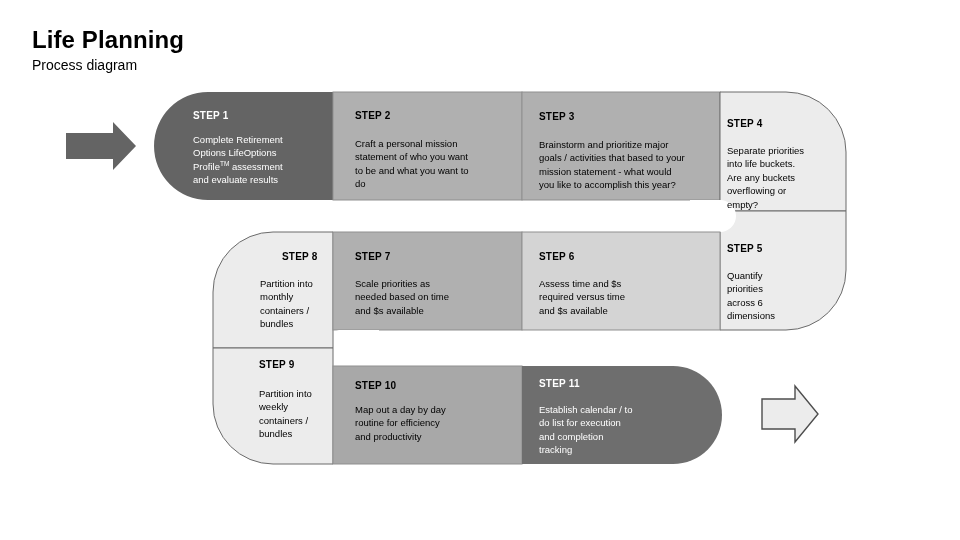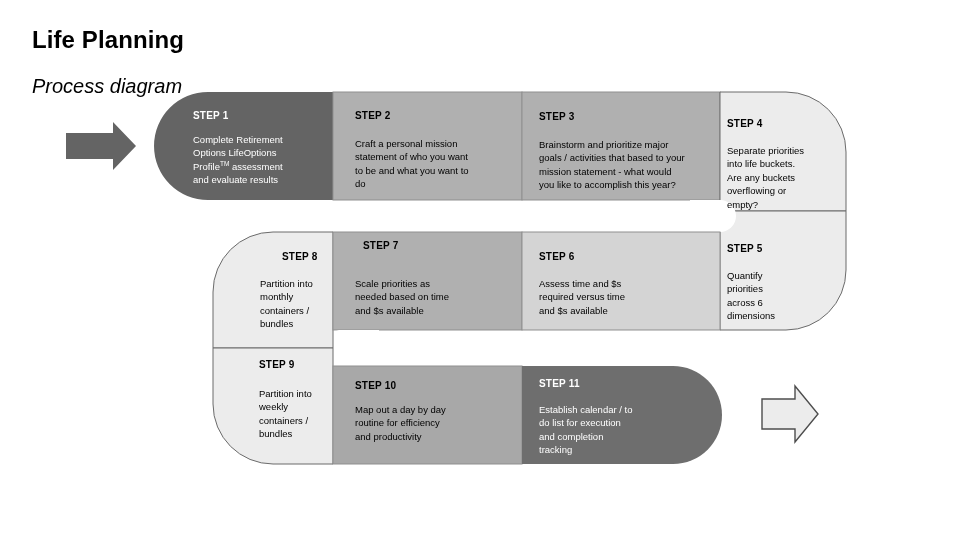--- a/index.html
+++ b/index.html
@@ -19,24 +19,23 @@
     position: absolute;
     left: 32px;
     top: 26px;
     font-size: 24px;
     font-weight: bold;
     letter-spacing: 0.1px;
   }
   #page-subtitle {
     position: absolute;
     left: 32px;
-    top: 75px;
-    font-size: 20px;
+    top: 57px;
+    font-size: 14px;
     font-weight: normal;
-    font-style: italic;
   }
   #diagram-canvas {
     position: absolute;
     left: 0;
     top: 0;
     width: 960px;
     height: 540px;
   }
   .step-label {
     position: absolute;
@@ -131,21 +130,21 @@
 <div class="step-body on-light" style="left:727px; top:269px; width:100px;">Quantify
 priorities
 across 6
 dimensions</div>
 
 <div class="step-label on-light" style="left:539px; top:251px;text-align:center;">STEP 6</div>
 <div class="step-body on-light" style="left:539px; top:277px; width:178px;">Assess time and $s
 required versus time
 and $s available</div>
 
-<div class="step-label on-light" style="left:355px; top:240px;margin-left:8px;">STEP 7</div>
+<div class="step-label on-light" style="left:355px; top:251px;">STEP 7</div>
 <div class="step-body on-light" style="left:355px; top:277px; width:165px;">Scale priorities as
 needed based on time
 and $s available</div>
 
 <div class="step-label on-light" style="left:282px; top:251px;">STEP 8</div>
 <div class="step-body on-light" style="left:260px; top:277px; width:70px;">Partition into
 monthly
 containers /
 bundles</div>
 

